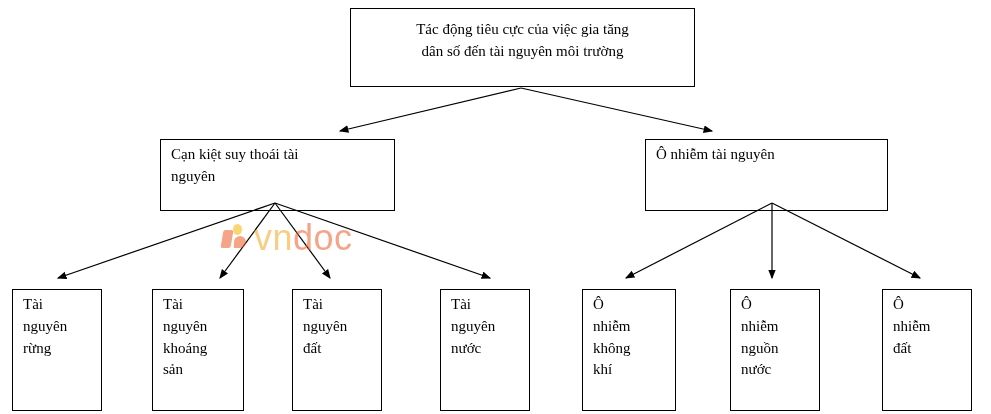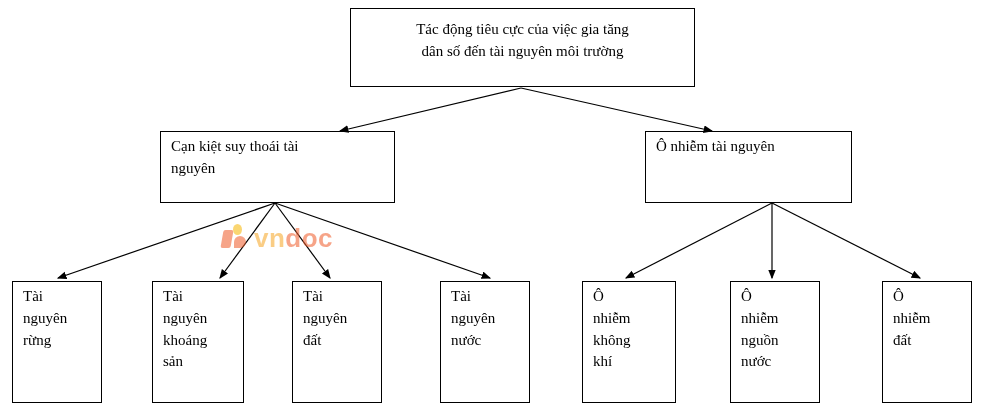--- a/index.html
+++ b/index.html
@@ -27,20 +27,21 @@
     color: #000000;
     padding: 4px 10px 4px 10px;
     white-space: pre-line;
   }
   .node.center {
     text-align: center;
     padding-top: 10px;
   }
   .node.left {
     text-align: left;
+    margin-top: 8px;
   }
   svg.edges {
     position: absolute;
     left: 0;
     top: 0;
     width: 991px;
     height: 414px;
     pointer-events: none;
   }
   .watermark {
@@ -74,22 +75,22 @@
     background: #f7b500;
     border-radius: 50%;
   }
   .wm-mark i.c {
     left: 12px; top: 12px; width: 12px; height: 12px;
     background: #f05a28;
     border-radius: 50% 50% 50% 0;
   }
   .wm-text {
     font-family: "Liberation Sans", sans-serif;
-    font-weight: bold;
-    font-size: 26px;
+    font-weight: normal;
+    font-size: 36px;
     letter-spacing: 0.5px;
     color: #f6a623;
   }
   .wm-text span.dark {
     color: #f05a28;
   }
 </style>
 </head>
 <body>
 
@@ -114,21 +115,21 @@
     <line x1="772" y1="203" x2="772" y2="278" stroke="#000000" stroke-width="1.2" marker-end="url(#arrow)"></line>
     <line x1="772" y1="203" x2="920" y2="278" stroke="#000000" stroke-width="1.2" marker-end="url(#arrow)"></line>
   </svg>
 
   <div class="node center" style="left:350px; top:8px; width:345px; height:79px;">Tác động tiêu cực của việc gia tăng
 dân số đến tài nguyên môi trường</div>
 
   <div class="node left" style="left:160px; top:131px; width:235px; height:72px;">Cạn kiệt suy thoái tài
 nguyên</div>
 
-  <div class="node left" style="left:645px; top:131px; width:207px; height:72px;">Ô nhiễm tài nguyên</div>
+  <div class="node left" style="left:645px; top:131px; width:243px; height:72px;">Ô nhiễm tài nguyên</div>
 
   <div class="node left" style="left:12px; top:281px; width:90px; height:122px;">Tài
 nguyên
 rừng</div>
 
   <div class="node left" style="left:152px; top:281px; width:92px; height:122px;">Tài
 nguyên
 khoáng
 sản</div>
 

